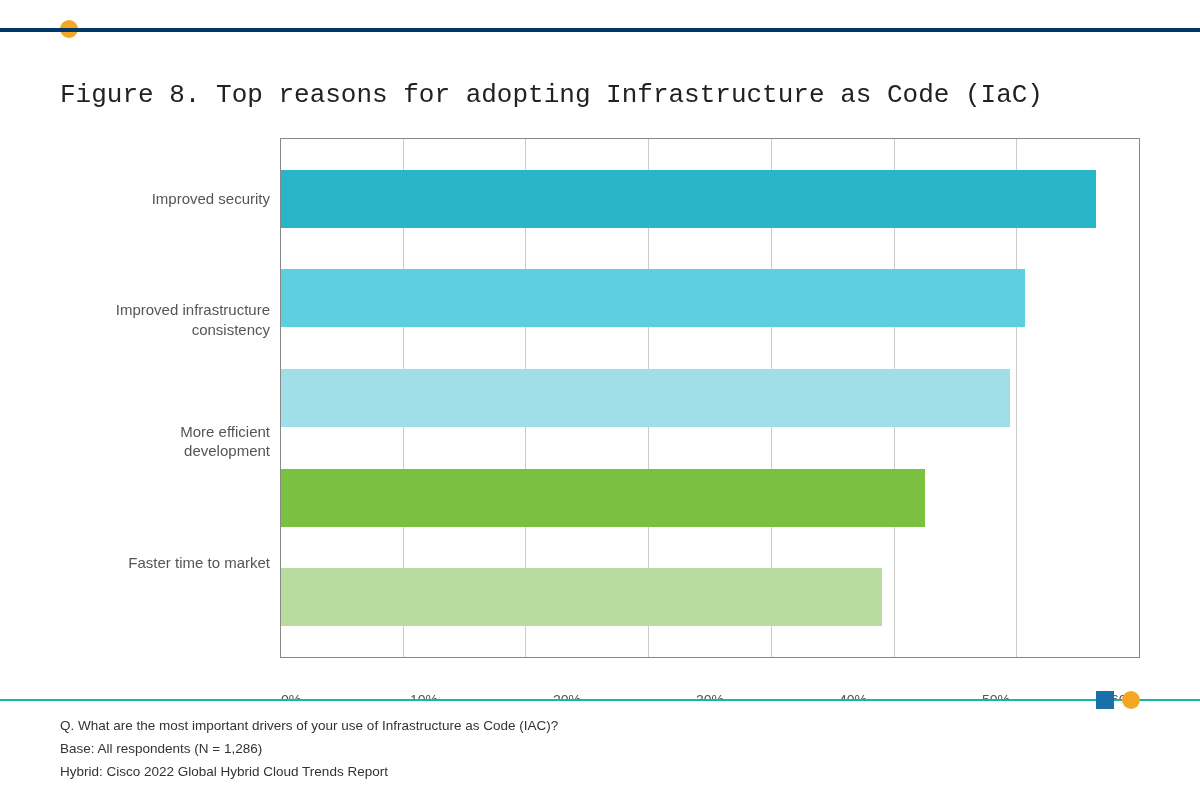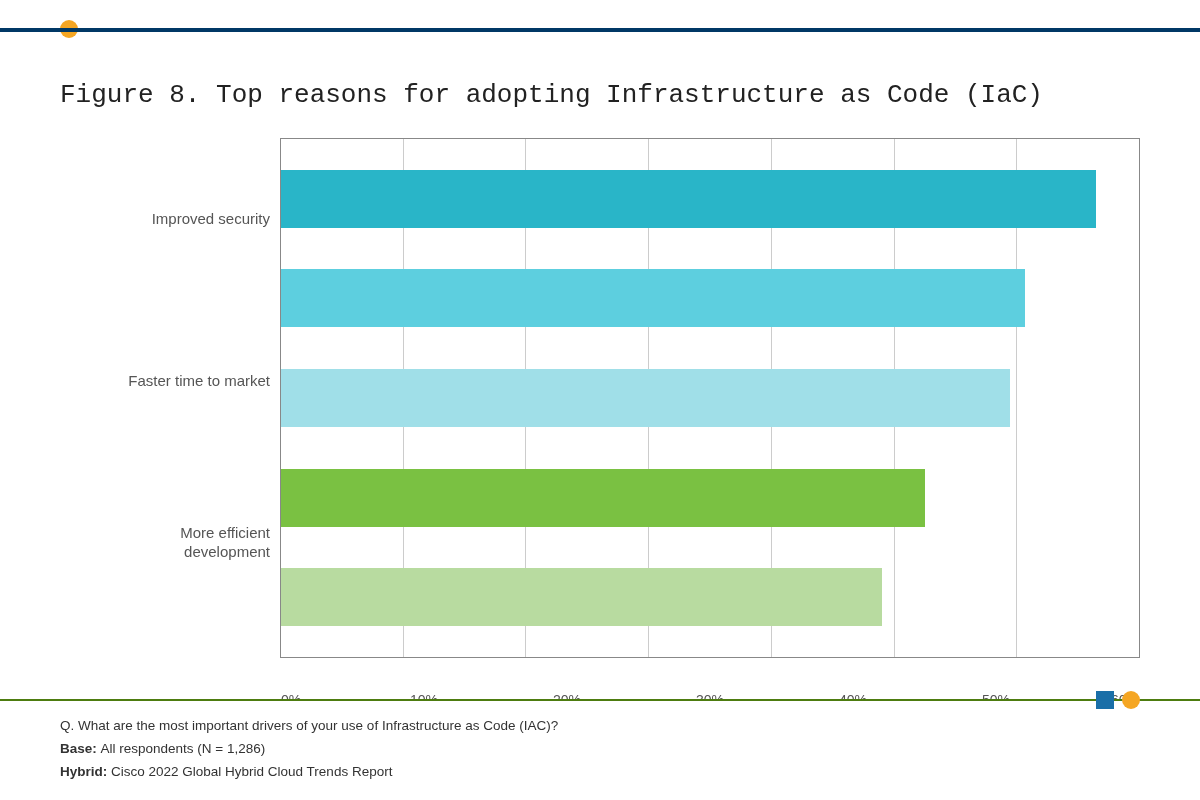--- a/index.html
+++ b/index.html
@@ -165,21 +165,21 @@
     .x-label:first-child {
       transform: translateX(0);
     }
 
     
     .bottom-section {
       position: absolute;
       bottom: 0;
       left: 0;
       right: 0;
-      border-top: 2px solid #4d7c0f;
+      border-top: 2px solid #14b8a6;
       padding: 14px 60px 16px 60px;
       background: #fff;
     }
 
     .bottom-dots {
       position: absolute;
       top: -10px;
       right: 60px;
       display: flex;
       gap: 8px;
@@ -199,21 +199,21 @@
       border-radius: 50%;
     }
 
     .footnote {
       font-size: 13.5px;
       color: #333;
       line-height: 1.7;
     }
 
     .footnote strong {
-      font-weight: bold;
+      font-weight: normal;
     }
 
     
     .bar-teal-dark { background: #29b5c8; }
     .bar-teal-medium { background: #5dcfdf; }
     .bar-teal-light { background: #a0dfe8; }
     .bar-green-dark { background: #7ac142; }
     .bar-green-light { background: #b8dba0; }
 
   </style>
@@ -226,22 +226,23 @@
   <div class="top-line"></div>
 
   <div class="main-content">
 
     <div class="chart-title">Figure 8. Top reasons for adopting Infrastructure as Code (IaC)</div>
 
     <div class="chart-area">
 
       <div class="y-labels" id="y-labels-container">
       <div class="y-label">Improved security</div>
+          <div class="y-label">Improved infrastructure<br>consistency</div>
+          <div class="y-label">More efficient<br>development</div>
           <div class="y-label">Faster time to market</div>
-          <div class="y-label">More efficient<br>development</div>
         </div>
 
       <div class="chart-plot" id="chart-plot">
 
         <div class="grid-lines" id="grid-lines-container">
         <div class="grid-line"></div>
             <div class="grid-line"></div>
             <div class="grid-line"></div>
             <div class="grid-line"></div>
             <div class="grid-line"></div>

